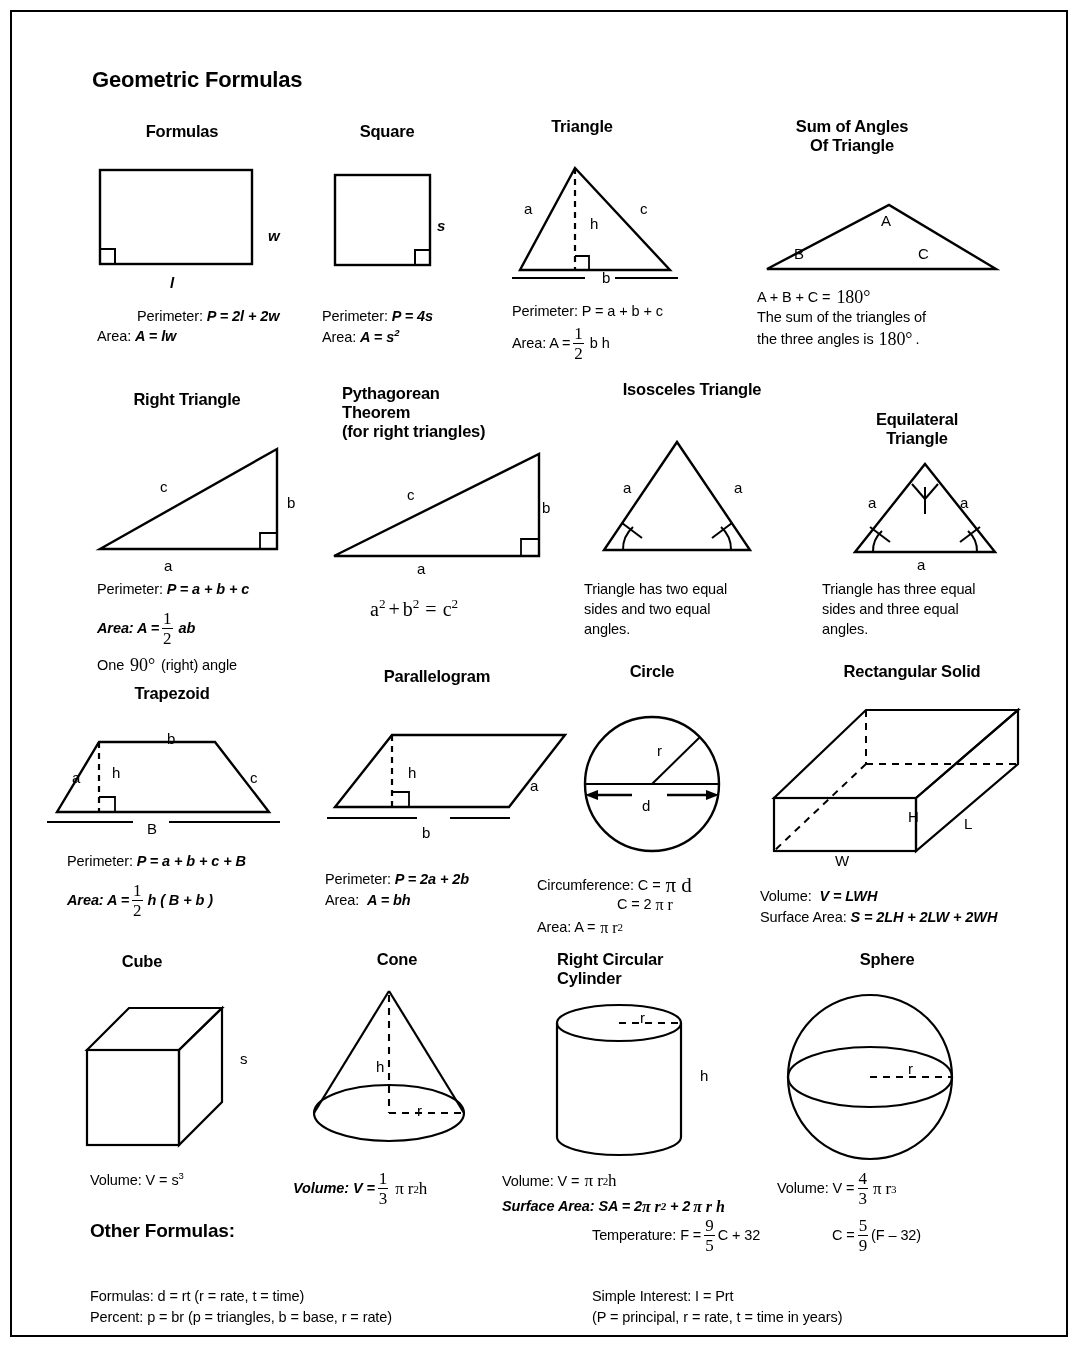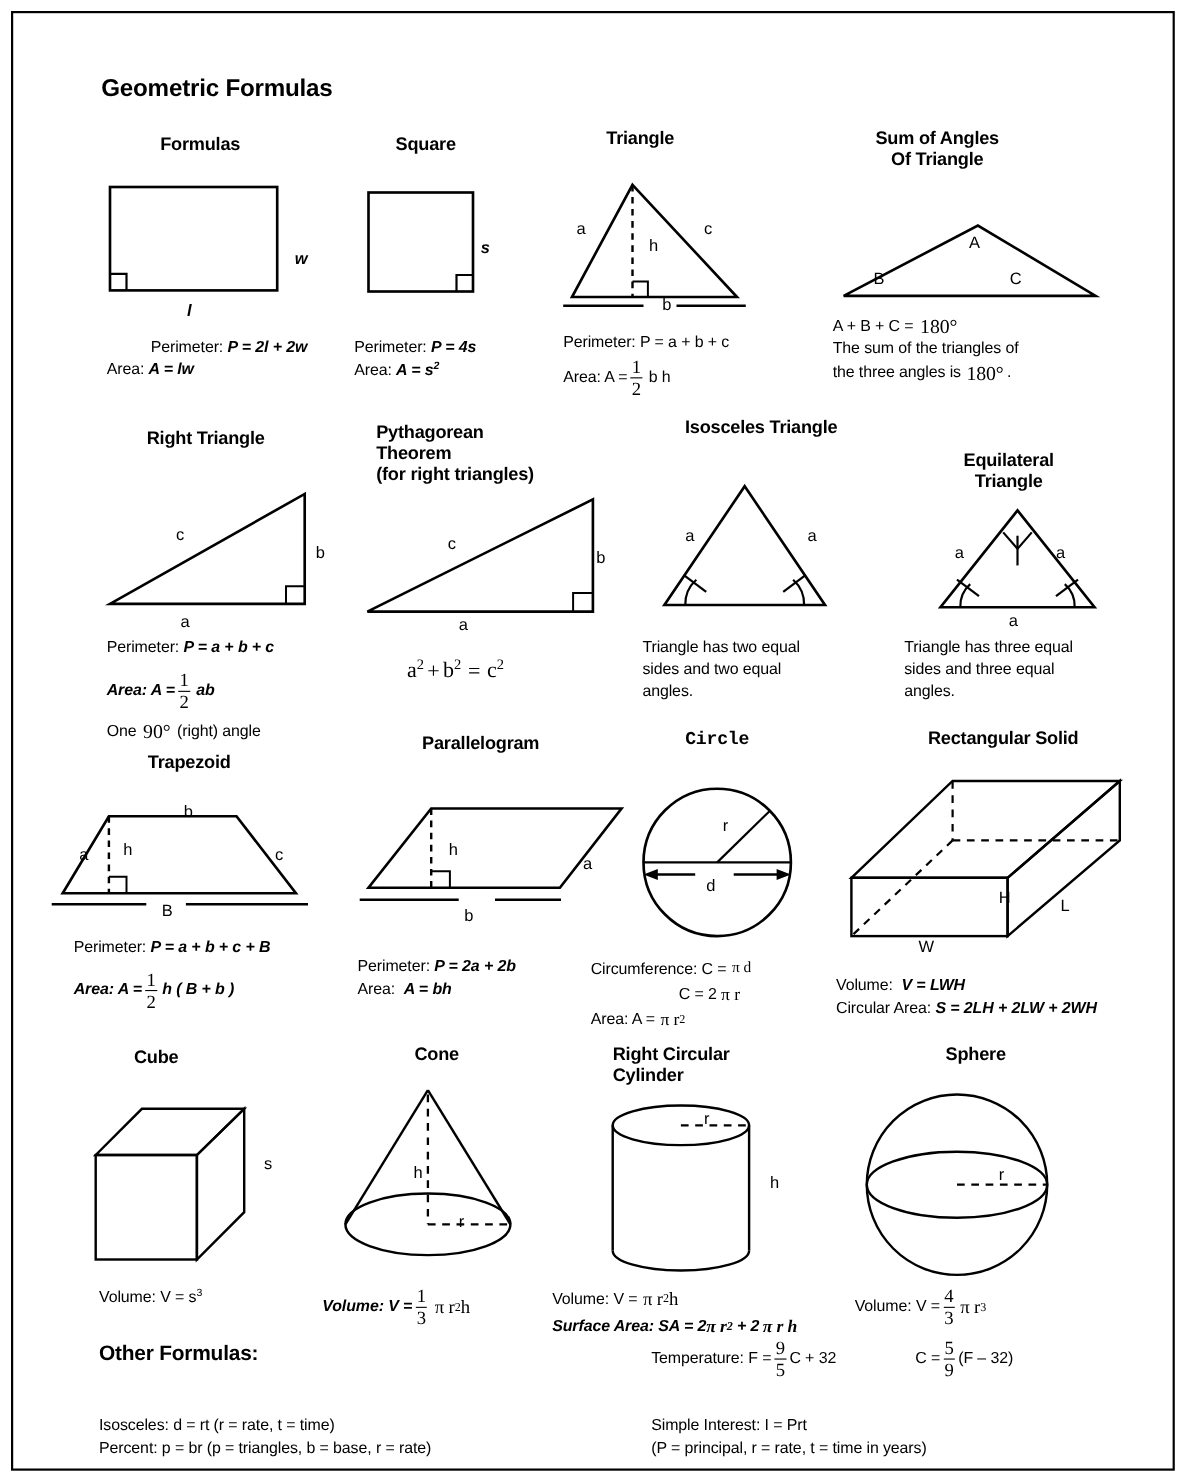--- a/index.html
+++ b/index.html
@@ -255,38 +255,38 @@
   <div class="abs lbl" style="left:396px;top:752px;">h</div>
   <div class="abs lbl" style="left:518px;top:765px;">a</div>
   <div class="abs lbl" style="left:410px;top:812px;">b</div>
   <div class="abs tx" style="left:313px;top:858px;">
     <span>Perimeter: </span><span class="it">P = 2a + 2b</span>
   </div>
   <div class="abs tx" style="left:313px;top:879px;">
     <span>Area: </span><span class="it">&nbsp;A = bh</span>
   </div>
 
-  <div class="abs hd" style="left:555px;top:650px;width:170px;font-family:Liberation Mono, monospace;">Circle</div>
+  <div class="abs hd" style="left:555px;top:650px;width:170px;">Circle</div>
   <div class="abs" style="left:560px;top:700px;">
     <svg width="170" height="150" viewBox="0 0 170 150">
       <circle cx="80" cy="72" r="67" fill="none" stroke="#000" stroke-width="2.4"></circle>
       <line x1="13" y1="72" x2="147" y2="72" stroke="#000" stroke-width="2.2"></line>
       <line x1="80" y1="72" x2="128" y2="25" stroke="#000" stroke-width="2"></line>
 
       <line x1="18" y1="83" x2="60" y2="83" stroke="#000" stroke-width="2.4"></line>
       <polygon points="13,83 26,78 26,88" fill="#000"></polygon>
       <line x1="95" y1="83" x2="142" y2="83" stroke="#000" stroke-width="2.4"></line>
       <polygon points="147,83 134,78 134,88" fill="#000"></polygon>
     </svg>
   </div>
   <div class="abs lbl" style="left:645px;top:730px;">r</div>
   <div class="abs lbl" style="left:630px;top:785px;">d</div>
   <div class="abs fl tx" style="left:525px;top:860px;">
     <span>Circumference: C =</span>
-    <span class="ser" style="margin-left:5px;font-size:14px;">π d</span>
+    <span class="ser" style="margin-left:5px;font-size:21px;">π d</span>
   </div>
   <div class="abs fl tx" style="left:605px;top:882px;">
     <span>C  = 2</span>
     <span class="ser" style="margin-left:4px;font-size:16px;">π r</span>
   </div>
   <div class="abs fl tx" style="left:525px;top:905px;">
     <span>Area:  A =</span>
     <span class="ser" style="margin-left:5px;font-size:16px;">π r</span>
         <span class="ser sup" style="font-size:11px;">2</span>
   </div>
@@ -306,21 +306,21 @@
       <line x1="106" y1="62" x2="14" y2="149" stroke="#000" stroke-width="2" stroke-dasharray="7,6"></line>
     </svg>
   </div>
   <div class="abs lbl" style="left:896px;top:796px;">H</div>
   <div class="abs lbl" style="left:952px;top:803px;">L</div>
   <div class="abs lbl" style="left:823px;top:840px;">W</div>
   <div class="abs tx" style="left:748px;top:875px;">
     <span>Volume:&nbsp; </span><span class="it">V = LWH</span>
   </div>
   <div class="abs tx" style="left:748px;top:896px;">
-    <span>Circular Area: </span><span class="it">S = 2LH + 2LW + 2WH</span>
+    <span>Surface Area: </span><span class="it">S = 2LH + 2LW + 2WH</span>
   </div>
 
   <div class="abs hd" style="left:55px;top:940px;width:150px;">Cube</div>
   <div class="abs" style="left:65px;top:985px;">
     <svg width="180" height="160" viewBox="0 0 180 160">
       <rect x="10" y="53" width="92" height="95" fill="none" stroke="#000" stroke-width="2.2"></rect>
       <polygon points="10,53 52,11 145,11 102,53" fill="none" stroke="#000" stroke-width="2.2"></polygon>
       <polygon points="102,53 145,11 145,105 102,148" fill="none" stroke="#000" stroke-width="2.2"></polygon>
     </svg>
   </div>
@@ -416,19 +416,19 @@
   <div class="abs fl tx" style="left:820px;top:1205px;">
     <span>C =</span>
     <span class="fr">
       <span class="n">5</span>
       <span class="ln"></span>
       <span class="d">9</span>
     </span>
     <span>(F – 32)</span>
   </div>
 
-  <div class="abs tx" style="left:78px;top:1275px;">Isosceles: d = rt (r = rate, t = time)</div>
+  <div class="abs tx" style="left:78px;top:1275px;">Formulas: d = rt (r = rate, t = time)</div>
   <div class="abs tx" style="left:78px;top:1296px;">Percent:  p = br (p = triangles, b = base, r = rate)</div>
   <div class="abs tx" style="left:580px;top:1275px;">Simple Interest: I = Prt</div>
   <div class="abs tx" style="left:580px;top:1296px;">(P = principal, r = rate, t = time in years)</div>
 
 </div>
 </div>
 
 </body></html>

